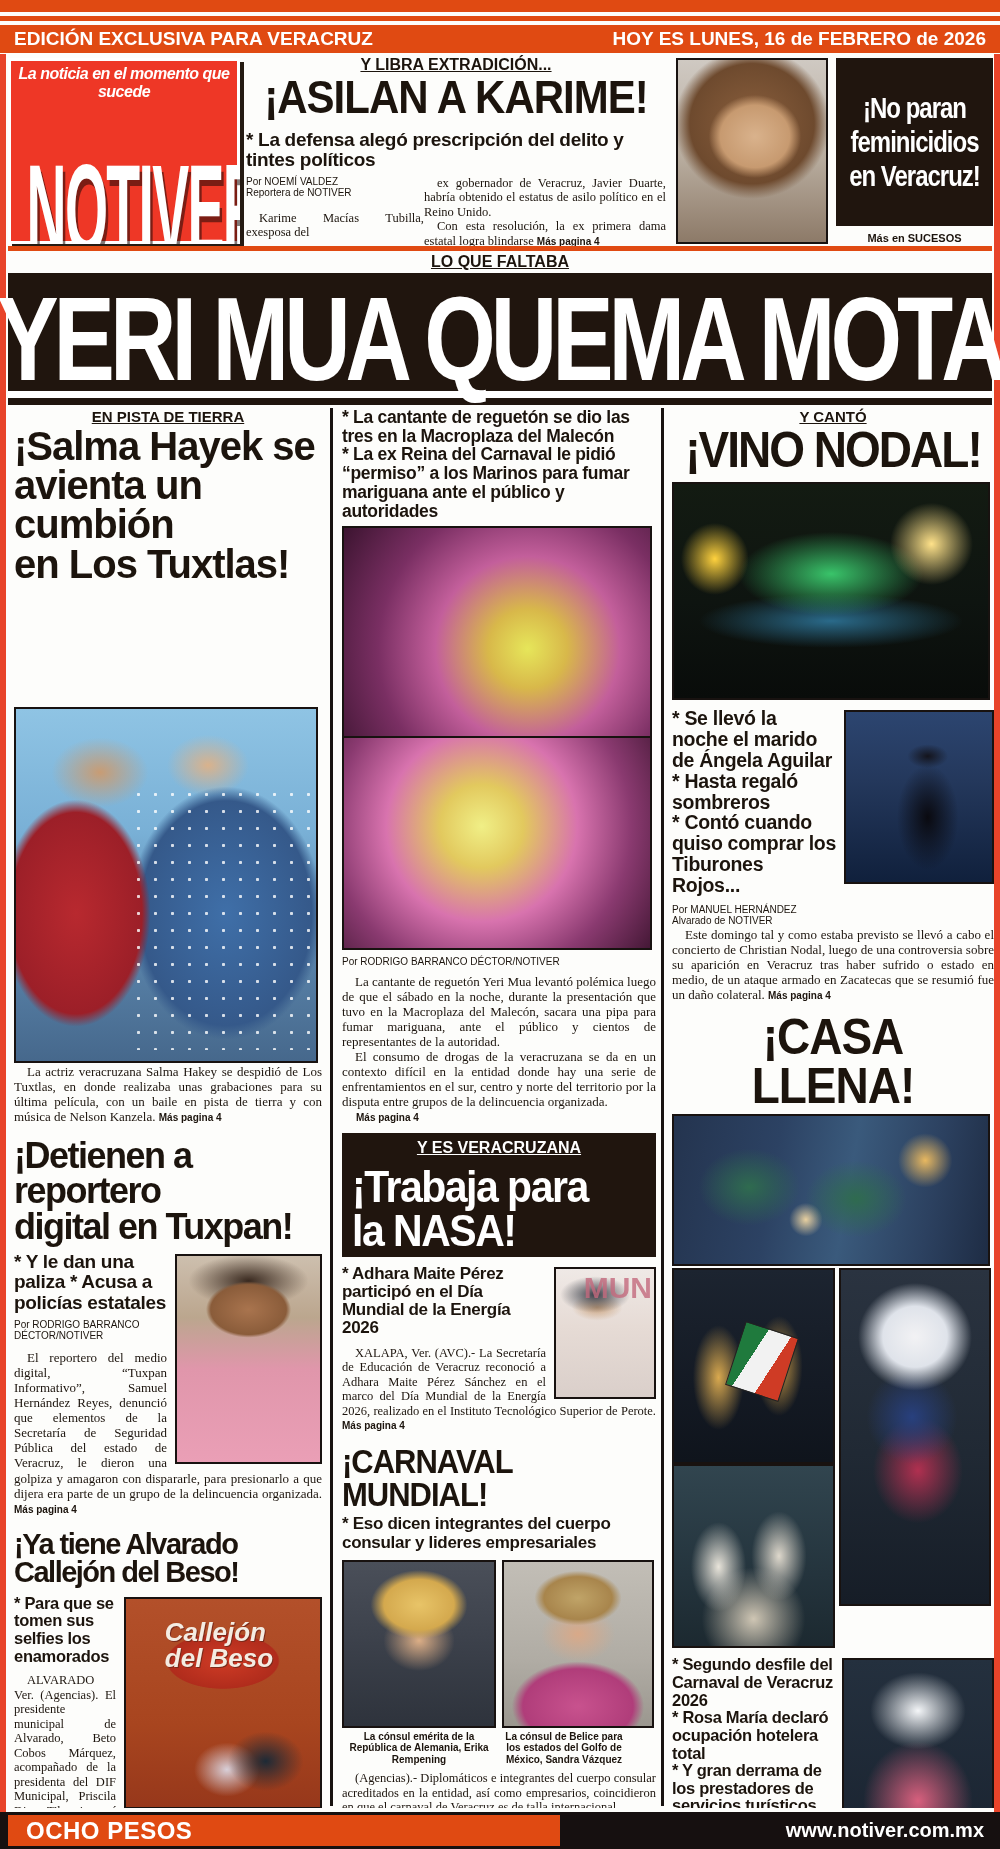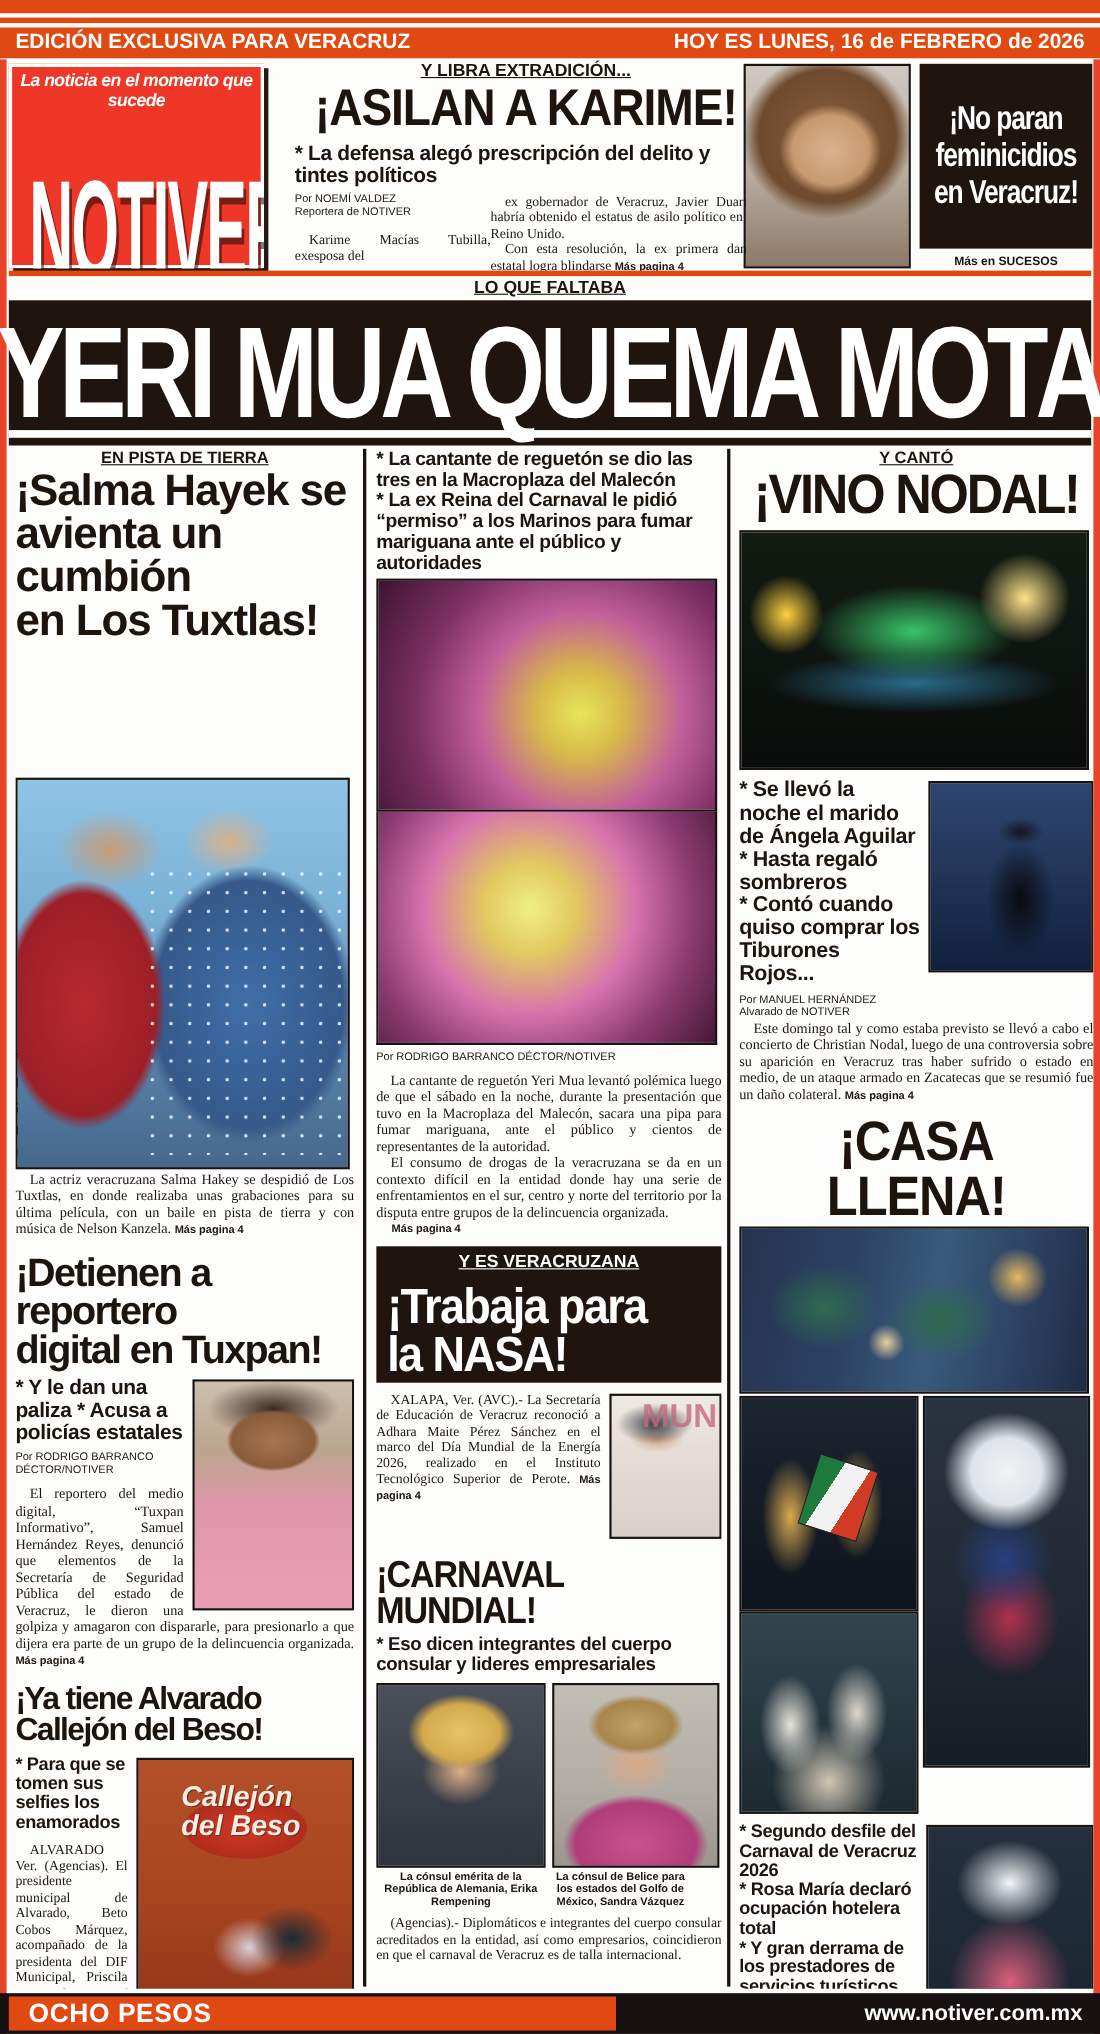--- a/index.html
+++ b/index.html
@@ -14,21 +14,21 @@
   
   .topbar{position:absolute;left:0;top:25px;width:1000px;height:28px;background:#e04a12;
           display:flex;align-items:center;justify-content:space-between;padding:0 14px;box-sizing:border-box;}
   .topbar span{color:#fff;font-weight:bold;font-size:19px;letter-spacing:0px;}
   
   .logo-box{position:absolute;left:8px;top:58px;width:232px;height:186px;background:#ee3726;
             box-shadow:4px 4px 0 #241a12, inset 0 0 0 3px #fff;overflow:hidden;}
   .tagline{color:#fff;font-style:italic;font-weight:bold;font-size:16px;text-align:center;margin-top:7px;letter-spacing:-0.5px;}
   .logo{color:#fff;font-weight:bold;font-size:66px;letter-spacing:-2px;text-align:center;margin-top:34px;
         transform:scale(0.84,1.95);transform-origin:center top;text-shadow:3px 3px 0 rgba(30,10,5,.55);}
-  .karime{position:absolute;left:268px;top:56px;width:420px;height:190px;}
+  .karime{position:absolute;left:246px;top:56px;width:420px;height:190px;}
   .kicker{font-weight:bold;text-decoration:underline;text-align:center;font-size:16px;letter-spacing:0;}
   .k-head{font-weight:bold;font-size:42px;letter-spacing:-1px;text-align:center;line-height:1;
           transform:scaleY(1.12);transform-origin:center top;white-space:nowrap;}
   .k-deck{font-weight:bold;font-size:19px;line-height:1.05;margin-top:14px;letter-spacing:-0.3px;}
   .k-cols{display:flex;margin-top:6px;}
   .k-c1{width:178px;}
   .k-c2{width:242px;}
   .byline{font-weight:normal;font-size:10px;line-height:1.15;}
   .serif{font-family:"Liberation Serif",serif;font-size:12.5px;line-height:1.16;text-align:justify;}
   .more{font-family:"Liberation Sans",sans-serif;font-weight:bold;font-size:10px;}
@@ -272,20 +272,21 @@
 
     <div class="nasa-box">
       <div class="nasa-kick">Y ES VERACRUZANA</div>
       <div class="nasa-head">¡Trabaja para
 la NASA!</div>
     </div>
     <div class="flow">
       <div class="phf fR" id="ph-nasa">
         <div class="nasa-letters">MUN</div>
       </div>
+      <div class="deck" style="font-size:17px;">*  Adhara Maite Pérez participó en el Día Mundial de la Energía 2026</div>
       <div class="serif s12 mt8 indent"><span>XALAPA, Ver. (AVC).- La Secretaría de Educación de Veracruz reconoció a Adhara Maite Pérez Sánchez en el marco del Día Mundial de la Energía 2026, realizado en el Instituto Tecnológico Superior de Perote.</span> <span class="more">Más pagina 4</span></div>
     </div>
 
     <div class="hl hl-carn">¡CARNAVAL MUNDIAL!</div>
     <div class="deck mt10" style="font-size:17px;">* Eso dicen integrantes del cuerpo consular y lideres empresariales</div>
     <div style="display:flex;gap:6px;margin-top:8px;">
       <div style="width:154px;">
         <div class="phf" id="ph-consul1"></div>
         <div class="cap">La cónsul emérita de la República de Alemania, Erika Rempening</div>
       </div>

